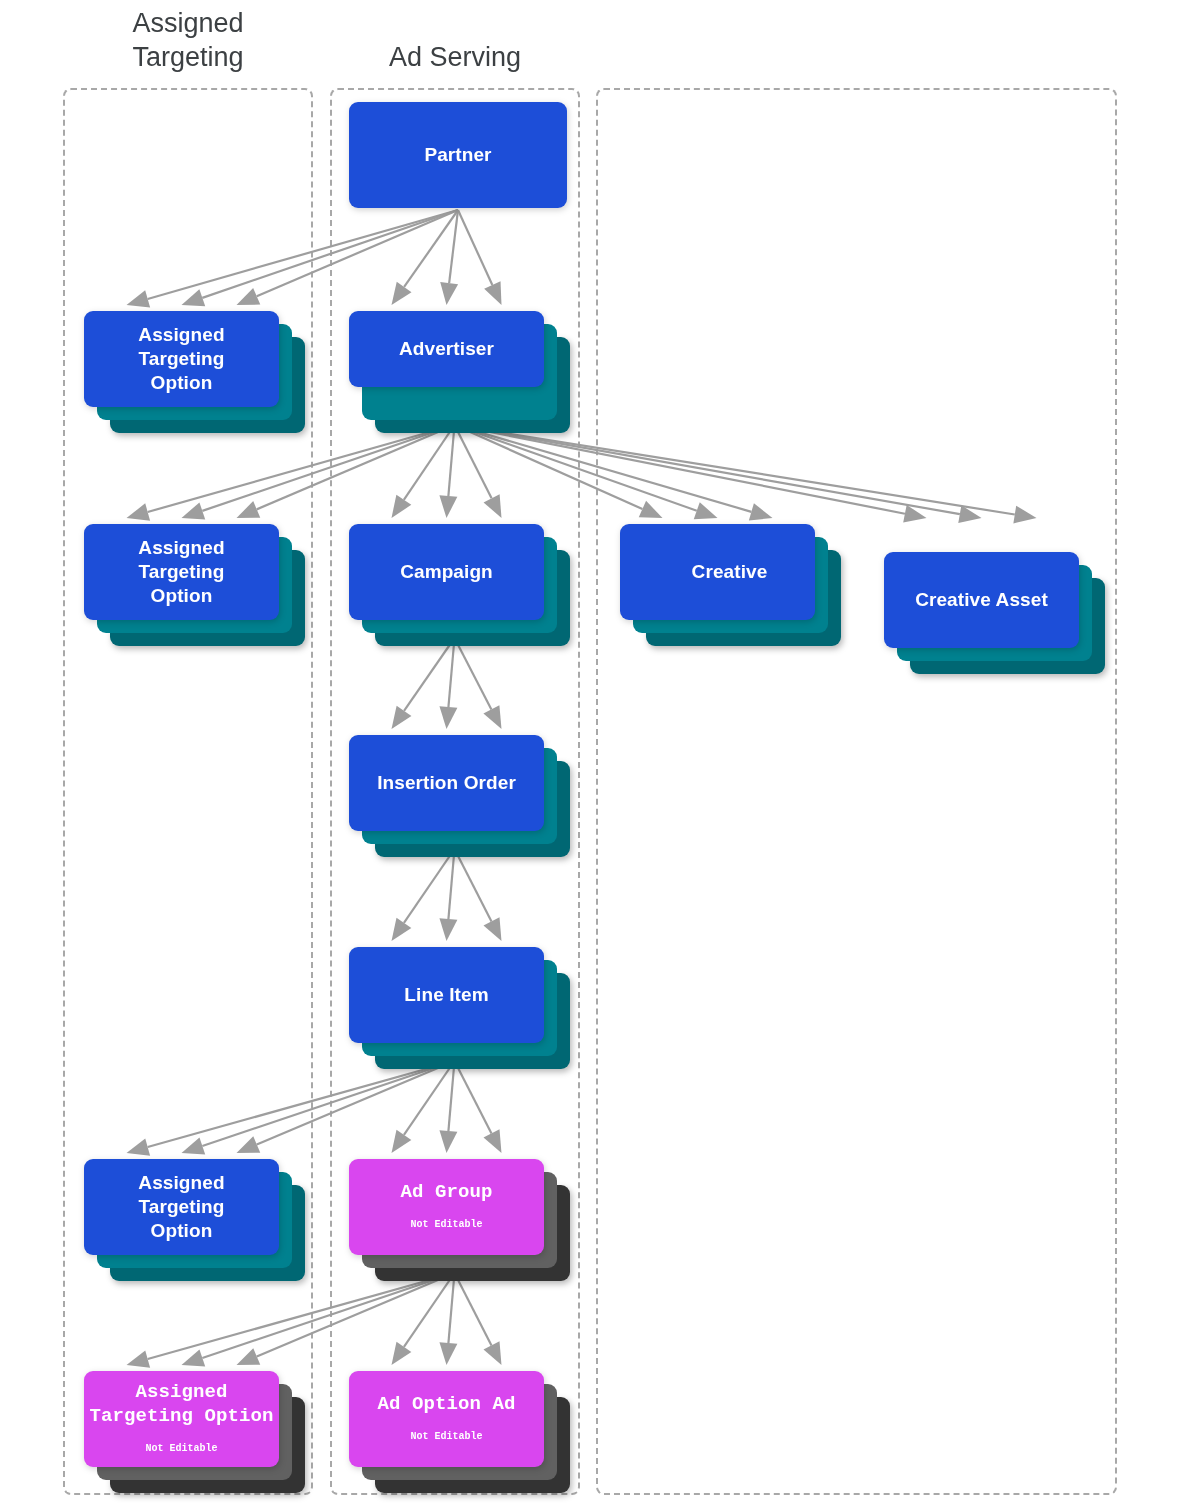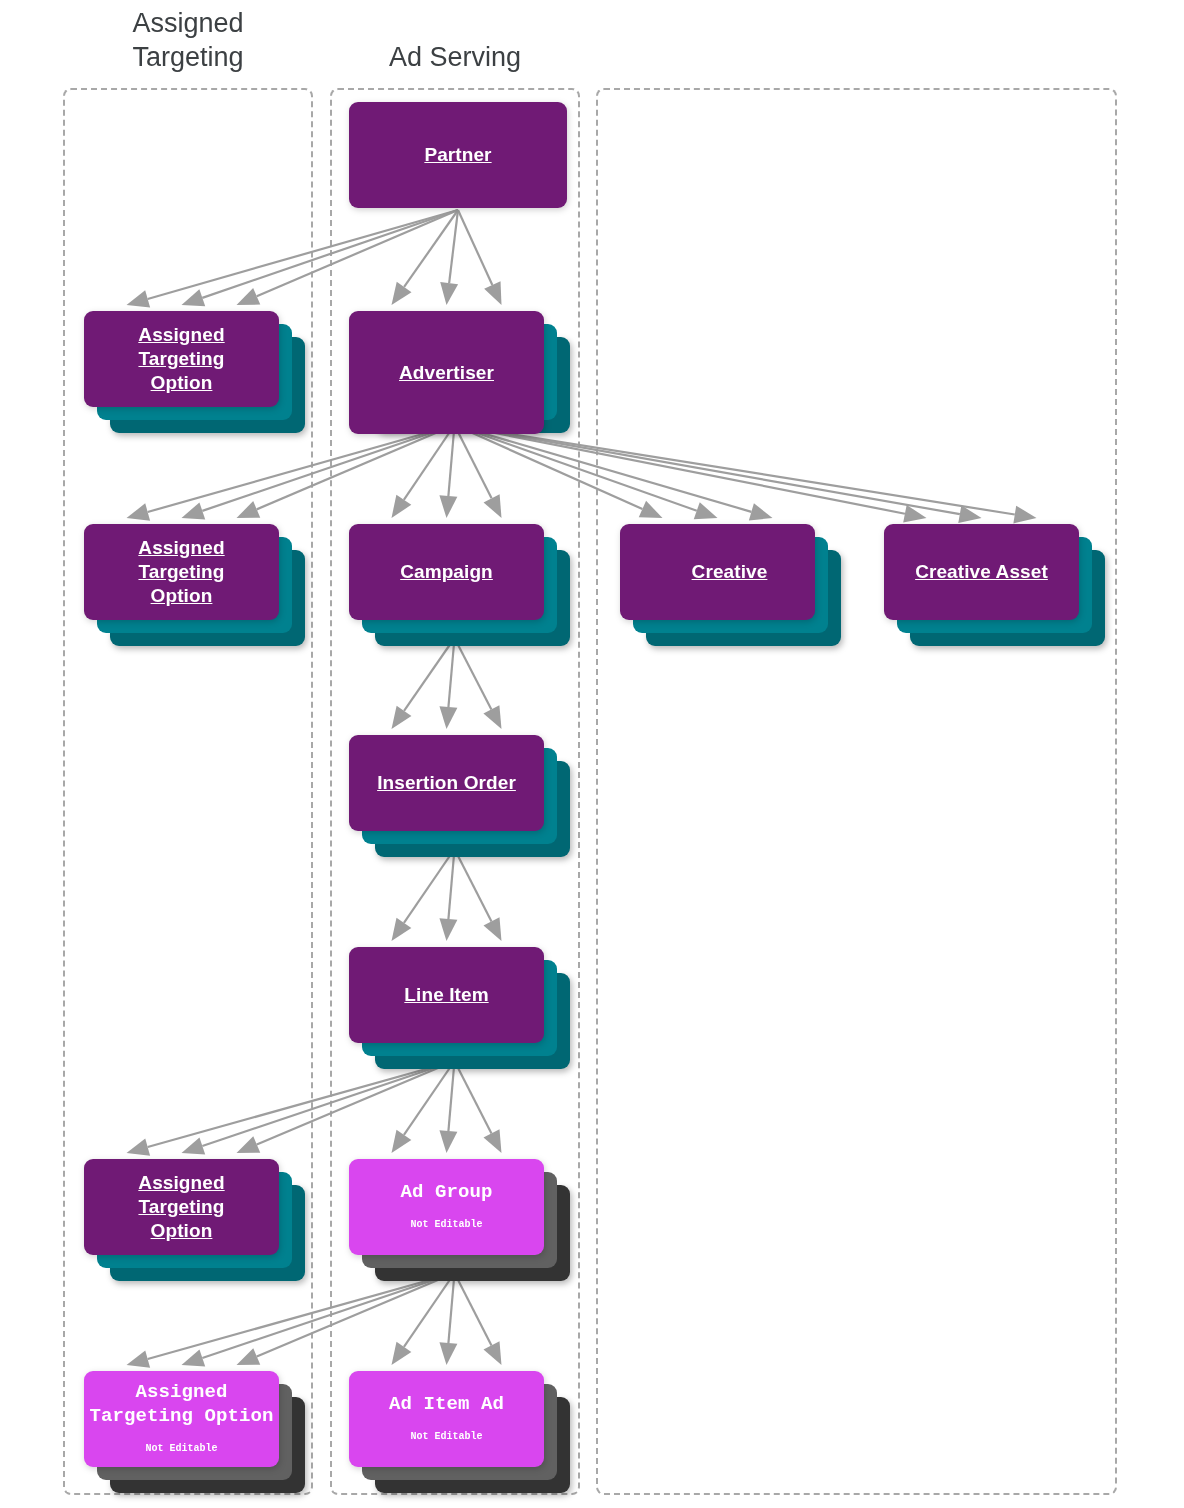--- a/index.html
+++ b/index.html
@@ -67,21 +67,21 @@
     line-height: 24px;
     letter-spacing: 0.1px;
     white-space: pre-line;
   }
   .node-sub {
     font-size: 10px;
     font-weight: bold;
     line-height: 18px;
     margin-top: 12px;
   }
-  .cyan-top  { background: #701a75; text-decoration: underline; }
+  .cyan-top  { background: #1d4ed8; }
   .cyan-mid  { background: #00818f; }
   .cyan-back { background: #006773; }
   .gray-top  { background: #d946ef; font-family: Liberation Mono, monospace; }
   .gray-mid  { background: #616161; }
   .gray-back { background: #333333; }
 </style>
 </head>
 <body>
 
 <div id="stage">
@@ -204,21 +204,21 @@
         <div class="card cyan-mid" style="left: 13px; top: 13px; width: 195px; height: 96px;"></div>
         <div class="card top cyan-top" style="left: 0px; top: 0px; width: 195px; height: 96px;">
           <div class="node-label">Assigned
 Targeting
 Option</div>
         </div>
       </div>
       <div class="node" style="left: 349px; top: 311px; width: 221px; height: 122px;">
         <div class="card back2 cyan-back" style="left: 26px; top: 26px; width: 195px; height: 96px;"></div>
         <div class="card cyan-mid" style="left: 13px; top: 13px; width: 195px; height: 96px;"></div>
-        <div class="card top cyan-top" style="left: 0px; top: 0px; width: 195px; height: 123px;">
+        <div class="card top cyan-top" style="left: 0px; top: 0px; width: 195px; height: 76px;">
           <div class="node-label">Advertiser</div>
         </div>
       </div>
       <div class="node" style="left: 84px; top: 524px; width: 221px; height: 122px;">
         <div class="card back2 cyan-back" style="left: 26px; top: 26px; width: 195px; height: 96px;"></div>
         <div class="card cyan-mid" style="left: 13px; top: 13px; width: 195px; height: 96px;"></div>
         <div class="card top cyan-top" style="left: 0px; top: 0px; width: 195px; height: 96px;">
           <div class="node-label">Assigned
 Targeting
 Option</div>
@@ -231,21 +231,21 @@
           <div class="node-label">Campaign</div>
         </div>
       </div>
       <div class="node" style="left: 620px; top: 524px; width: 221px; height: 122px;">
         <div class="card back2 cyan-back" style="left: 26px; top: 26px; width: 195px; height: 96px;"></div>
         <div class="card cyan-mid" style="left: 13px; top: 13px; width: 195px; height: 96px;"></div>
         <div class="card top cyan-top" style="left: 0px; top: 0px; width: 195px; height: 96px; padding-left: 24px;">
           <div class="node-label">Creative</div>
         </div>
       </div>
-      <div class="node" style="left: 884px; top: 524px; width: 221px; height: 122px;">
+      <div class="node" style="left: 884px; top: 552px; width: 221px; height: 122px;">
         <div class="card back2 cyan-back" style="left: 26px; top: 26px; width: 195px; height: 96px;"></div>
         <div class="card cyan-mid" style="left: 13px; top: 13px; width: 195px; height: 96px;"></div>
         <div class="card top cyan-top" style="left: 0px; top: 0px; width: 195px; height: 96px;">
           <div class="node-label">Creative Asset</div>
         </div>
       </div>
       <div class="node" style="left: 349px; top: 735px; width: 221px; height: 122px;">
         <div class="card back2 cyan-back" style="left: 26px; top: 26px; width: 195px; height: 96px;"></div>
         <div class="card cyan-mid" style="left: 13px; top: 13px; width: 195px; height: 96px;"></div>
         <div class="card top cyan-top" style="left: 0px; top: 0px; width: 195px; height: 96px;">
@@ -282,19 +282,19 @@
         <div class="card top gray-top" style="left: 0px; top: 0px; width: 195px; height: 96px;">
           <div class="node-label">Assigned
 Targeting Option</div>
           <div class="node-sub">Not Editable</div>
         </div>
       </div>
       <div class="node" style="left: 349px; top: 1371px; width: 221px; height: 122px;">
         <div class="card back2 gray-back" style="left: 26px; top: 26px; width: 195px; height: 96px;"></div>
         <div class="card gray-mid" style="left: 13px; top: 13px; width: 195px; height: 96px;"></div>
         <div class="card top gray-top" style="left: 0px; top: 0px; width: 195px; height: 96px;">
-          <div class="node-label">Ad Item Ad</div>
+          <div class="node-label">Ad Option Ad</div>
           <div class="node-sub">Not Editable</div>
         </div>
       </div>
     </div>
 
 </div>
 
 </body></html>

